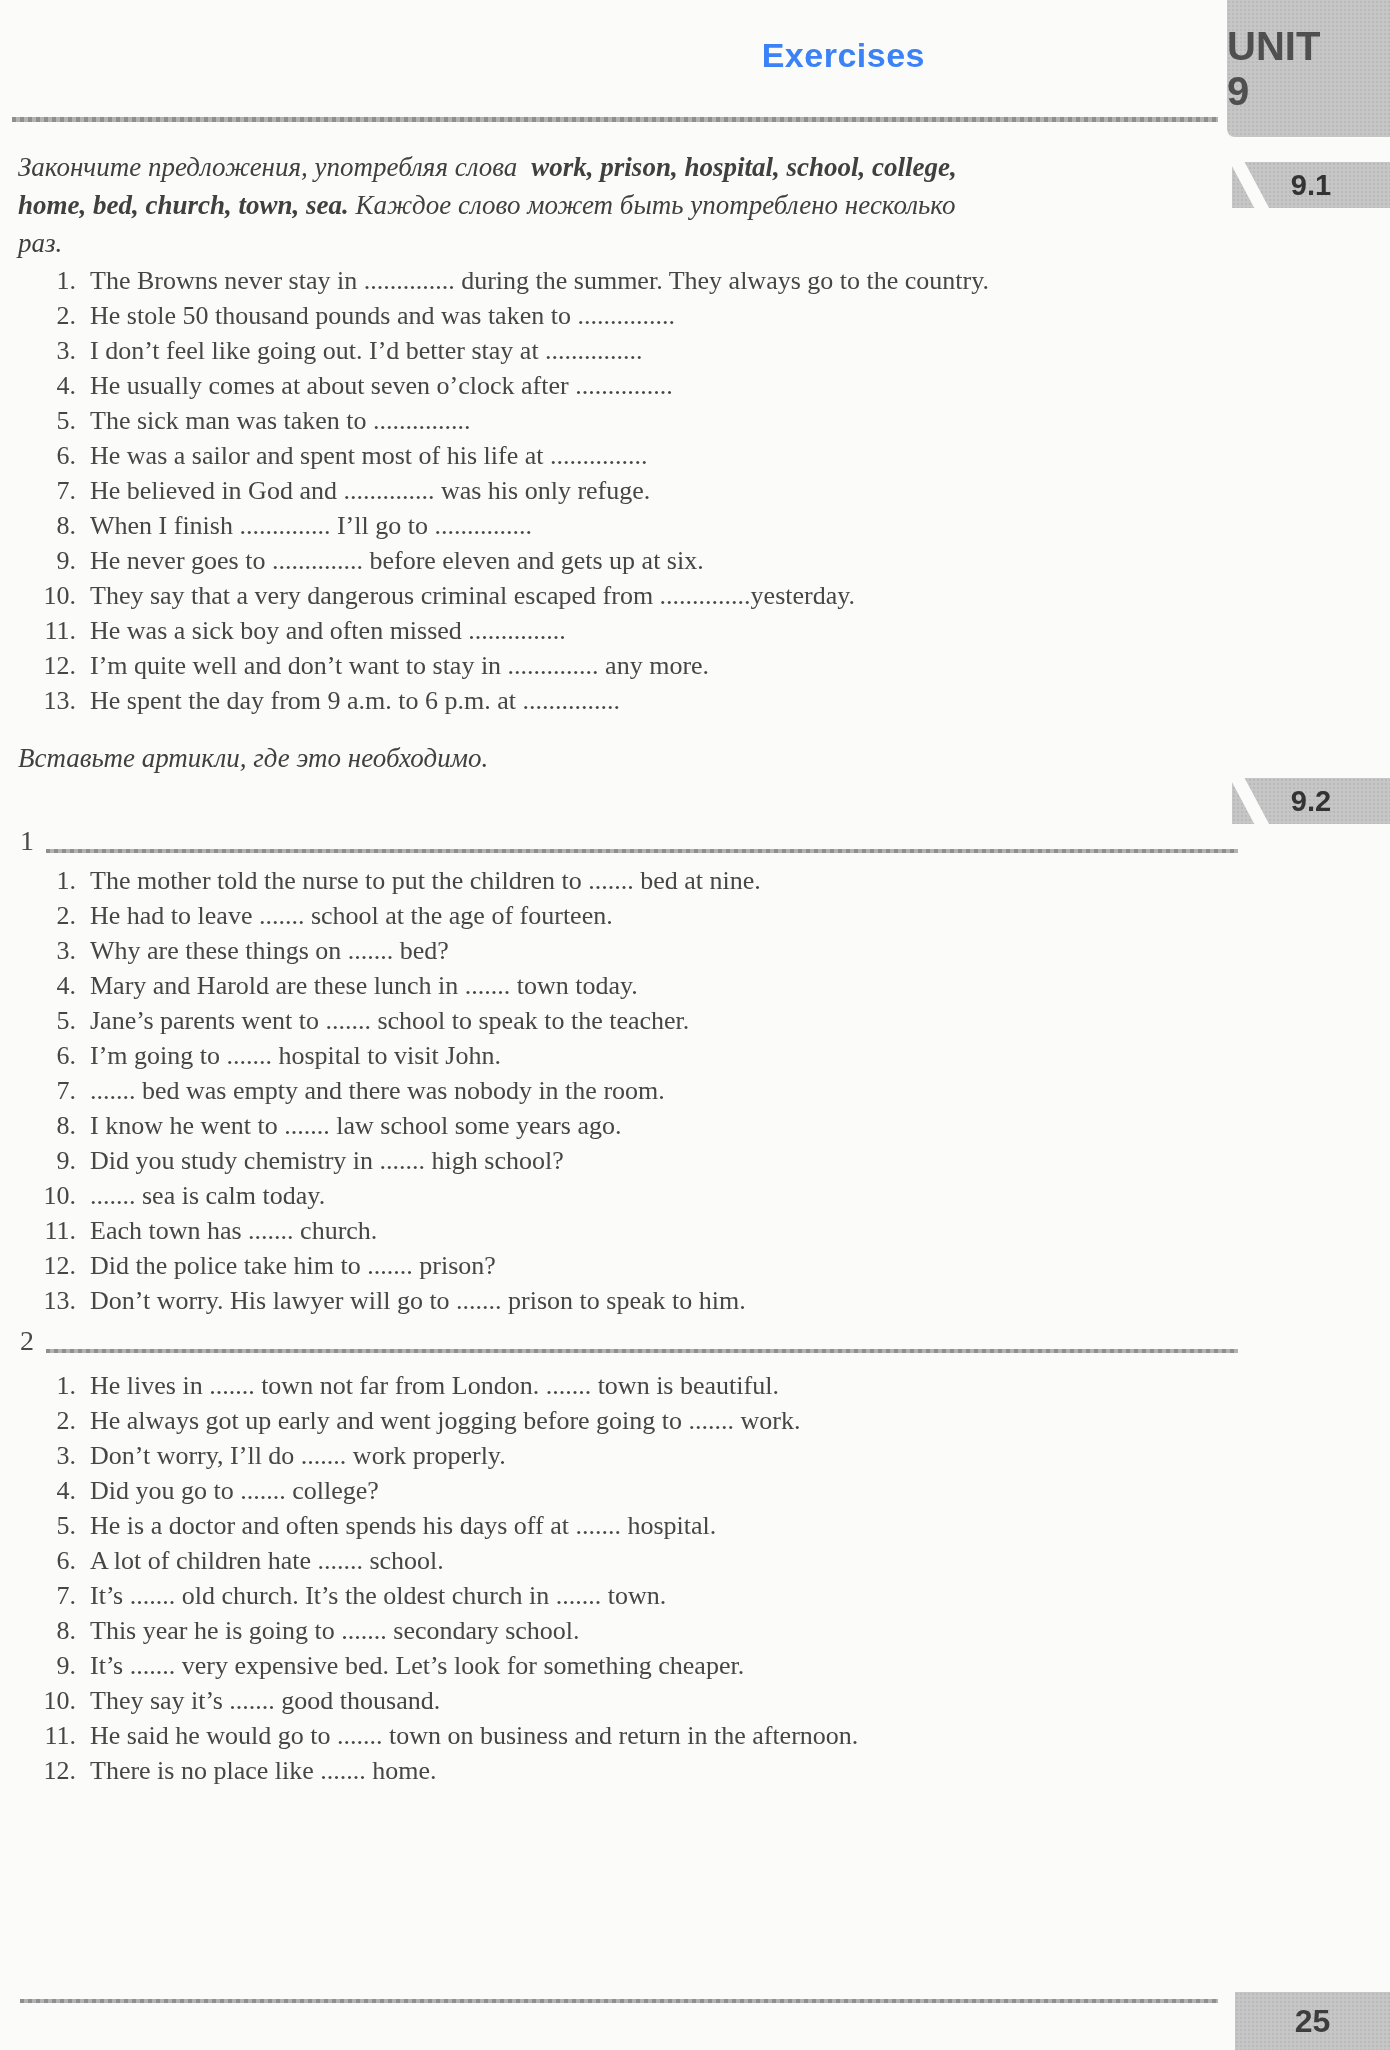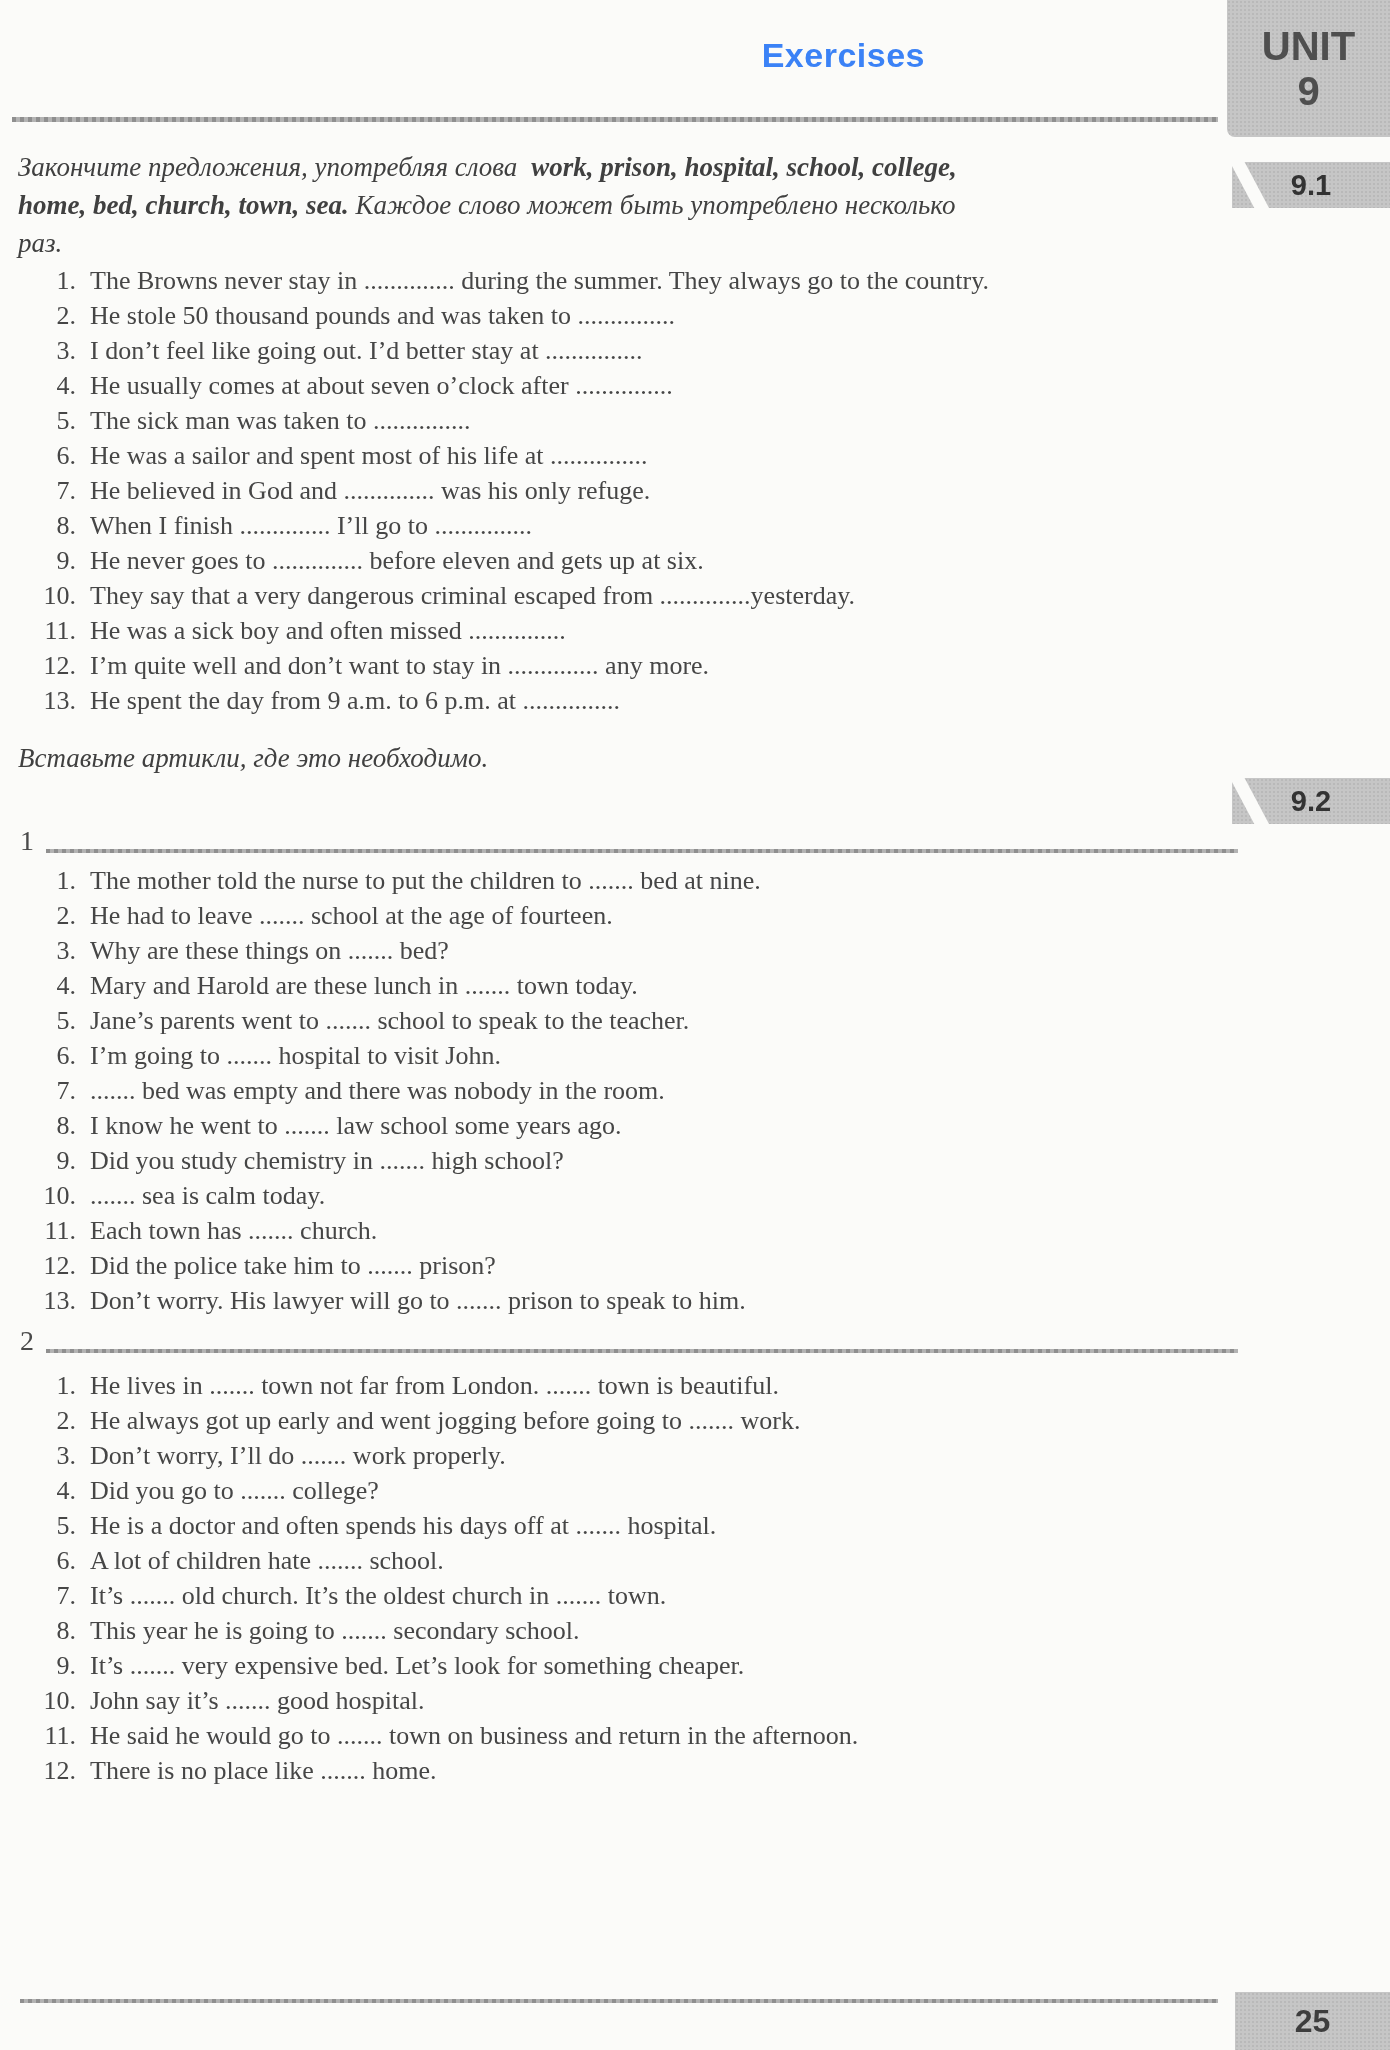--- a/index.html
+++ b/index.html
@@ -30,21 +30,21 @@
     top: 0;
     left: 1227px;
     width: 163px;
     height: 137px;
     background-color: #c6c6c6;
     background-image: radial-gradient(#b9b9b9 1px, transparent 1px);
     background-size: 4px 4px;
     border-bottom-left-radius: 8px;
     display: flex;
     flex-direction: column;
-    align-items: center;
+    align-items: flex-start;
     justify-content: center;
     font-family: "Liberation Sans", "DejaVu Sans", sans-serif;
     font-weight: 700;
     color: #4f4f4f;
   }
   .unit-box .unit-word { font-size: 40px; line-height: 44px; }
   .unit-box .unit-num  { font-size: 40px; line-height: 46px; }
   .rule {
     position: absolute;
     background: repeating-linear-gradient(90deg, #8f8f8f 0 4px, #b3b3b3 4px 8px);
@@ -356,21 +356,21 @@
         <span class="txt">This year he is going to ....... secondary school.</span>
       </li>
 
       <li class="row">
         <span class="num">9.</span>
         <span class="txt">It’s ....... very expensive bed. Let’s look for something cheaper.</span>
       </li>
 
       <li class="row">
         <span class="num">10.</span>
-        <span class="txt">John say it’s ....... good hospital.</span>
+        <span class="txt">They say it’s ....... good thousand.</span>
       </li>
 
       <li class="row">
         <span class="num">11.</span>
         <span class="txt">He said he would go to ....... town on business and return in the afternoon.</span>
       </li>
 
       <li class="row">
         <span class="num">12.</span>
         <span class="txt">There is no place like ....... home.</span>

